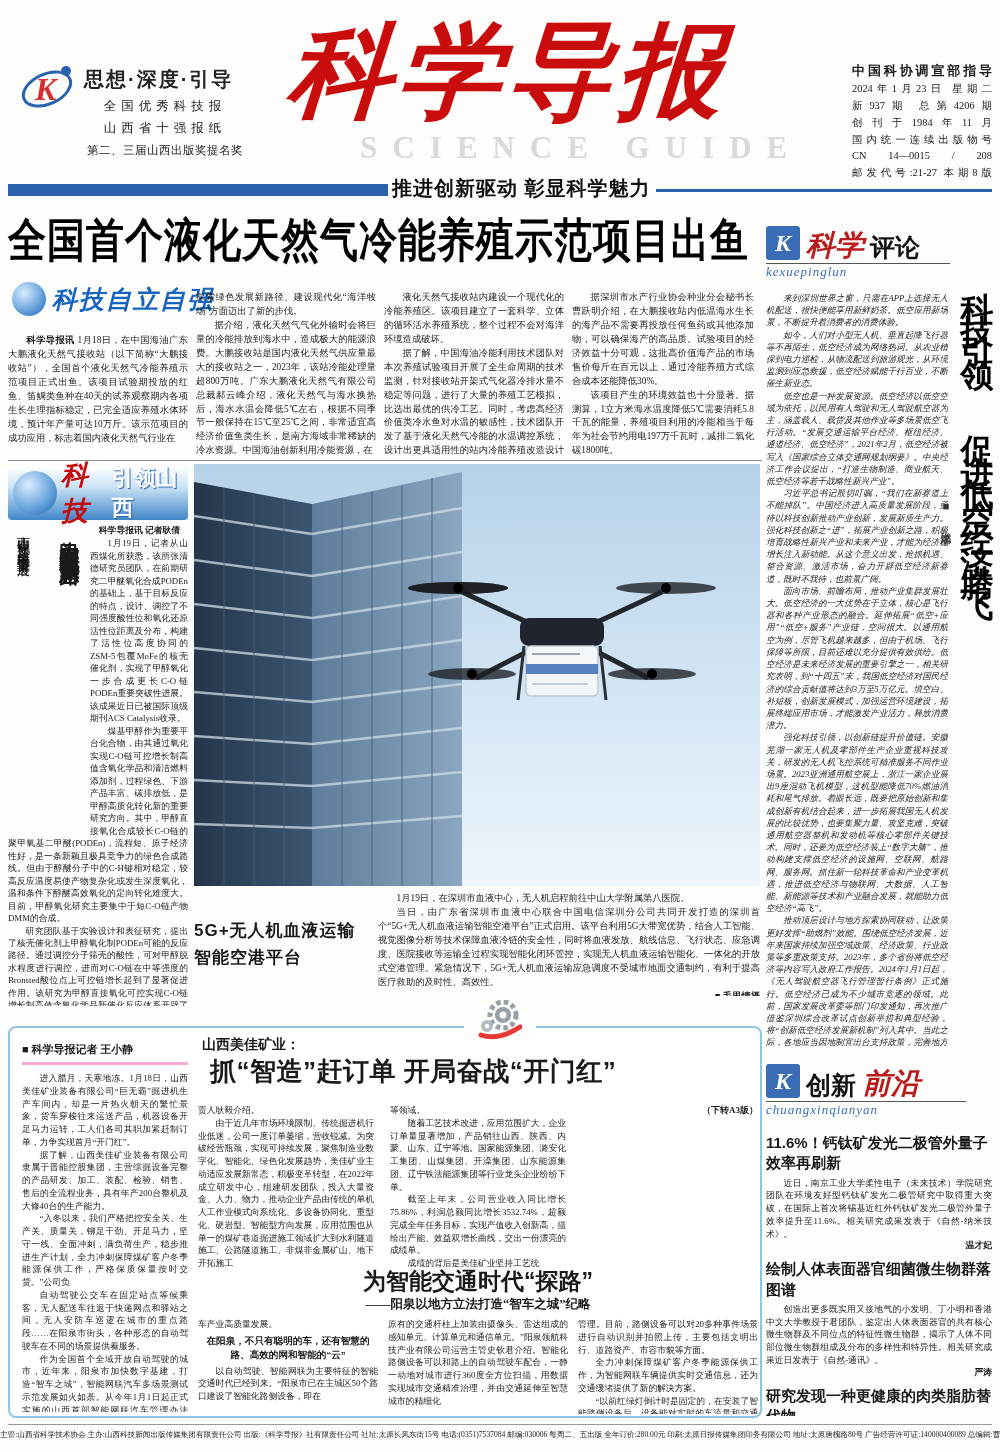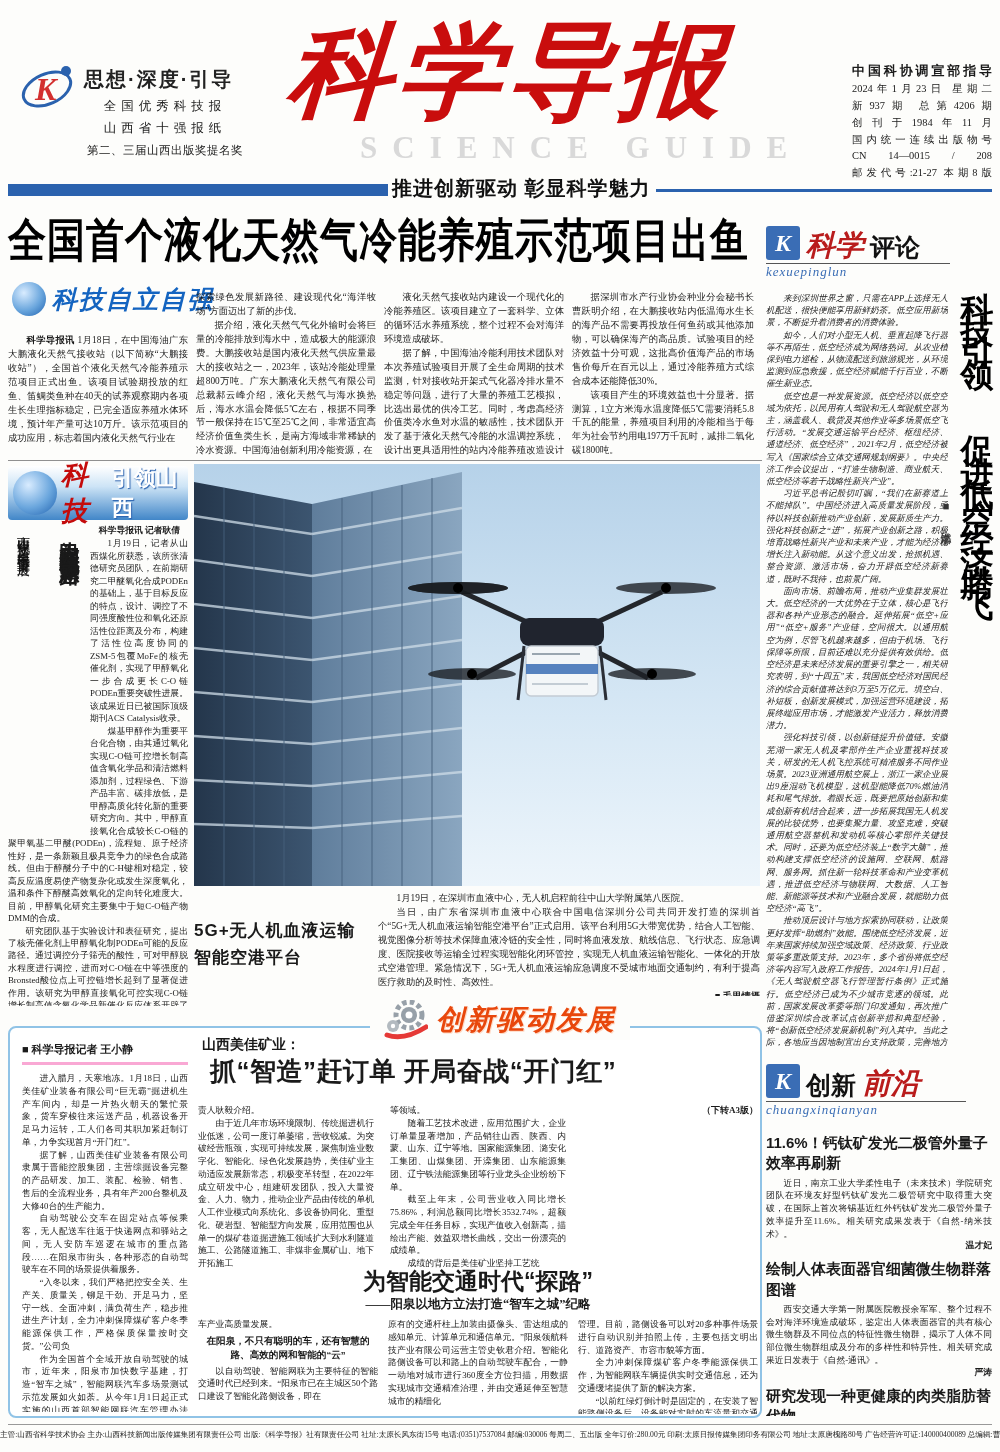--- a/index.html
+++ b/index.html
@@ -324,47 +324,46 @@
     <div class="pinyin">chuangxinqianyan</div>
   </div>
   <div class="qy-list clip">
     <div>
       <div class="qy-title">11.6%！钙钛矿发光二极管外量子效率再刷新</div>
       <div class="qy-body" style="text-indent:2em">近日，南京工业大学柔性电子（未来技术）学院研究团队在环境友好型钙钛矿发光二极管研究中取得重大突破，在国际上首次将锡基近红外钙钛矿发光二极管外量子效率提升至11.6%。相关研究成果发表于《自然-纳米技术》。</div>
       <div class="qy-sig">温才妃</div>
     </div>
     <div>
       <div class="qy-title">绘制人体表面器官细菌微生物群落图谱</div>
-      <div class="qy-body" style="text-indent:2em">西安交通大学第一附属医院教授余军军、整个过程不会对海洋环境造成破坏，鉴定出人体表面器官的共有核心微生物群及不同位点的特征性微生物群，揭示了人体不同部位微生物群组成及分布的多样性和特异性。相关研究成果近日发表于《自然-通讯》。</div>
+      <div class="qy-body" style="text-indent:2em">创造出更多既实用又接地气的小发明、丁小明和香港中文大学教授于君团队，鉴定出人体表面器官的共有核心微生物群及不同位点的特征性微生物群，揭示了人体不同部位微生物群组成及分布的多样性和特异性。相关研究成果近日发表于《自然-通讯》。</div>
       <div class="qy-sig">严涛</div>
     </div>
     <div>
       <div class="qy-title">研究发现一种更健康的肉类脂肪替代物</div>
 
     </div>
   </div>
 
   <div class="drive-title">
     <svg viewBox="0 0 44 40" width="44" height="40">
       <circle cx="25" cy="15" r="13" fill="none" stroke="#97a0a8" stroke-width="5" stroke-dasharray="4.5 3.2"></circle>
       <circle cx="25" cy="15" r="8" fill="#97a0a8"></circle>
       <circle cx="25" cy="15" r="3.5" fill="#fff"></circle>
       <circle cx="9" cy="26" r="6" fill="#b3bac0"></circle>
         <circle cx="9" cy="26" r="2.2" fill="#fff"></circle>
       <path d="M3 35 Q 20 41 42 27" stroke="#e53935" stroke-width="5" fill="none" stroke-linecap="round"></path>
     </svg>
-    <span>创新驱动发展</span>
   </div>
   <div class="dbox">
     <div class="d-byline">■ 科学导报记者 王小静</div>
     <div class="d-left ind">
         <p>进入腊月，天寒地冻。1月18日，山西美佳矿业装备有限公司“巨无霸”掘进机生产车间内，却是一片热火朝天的繁忙景象，货车穿梭往来运送产品，机器设备开足马力运转，工人们各司其职加紧赶制订单，力争实现首月“开门红”。</p>
         <p>据了解，山西美佳矿业装备有限公司隶属于晋能控股集团，主营综掘设备完整的产品研发、加工、装配、检验、销售、售后的全流程业务，具有年产200台整机及大修40台的生产能力。</p>
+        <p>“入冬以来，我们严格把控安全关、生产关、质量关，铆足干劲、开足马力，坚守一线、全面冲刺，满负荷生产，稳步推进生产计划，全力冲刺保障煤矿客户冬季能源保供工作，严格保质保量按时交货。”公司负</p>
         <p>自动驾驶公交车在固定站点等候乘客，无人配送车往返于快递网点和驿站之间，无人安防车巡逻在城市的重点路段……在阳泉市街头，各种形态的自动驾驶车在不同的场景提供着服务。</p>
-        <p>“入冬以来，我们严格把控安全关、生产关、质量关，铆足干劲、开足马力，坚守一线、全面冲刺，满负荷生产，稳步推进生产计划，全力冲刺保障煤矿客户冬季能源保供工作，严格保质保量按时交货。”公司负</p>
         <p>作为全国首个全域开放自动驾驶的城市，近年来，阳泉市加快数字基建，打造“智车之城”，智能网联汽车多场景测试示范发展如火如荼。从今年1月1日起正式实施的山西首部智能网联汽车管理办法——《阳泉市智能网联汽车管理办法》（以下简称《办法》），将更好地促进阳泉智能网联汽</p>
       </div>
 
     <div class="a1-kicker">山西美佳矿业：</div>
     <div class="a1-head">抓“智造”赶订单  开局奋战“开门红”</div>
     <div class="a1-cols">
       <div class="dcol ind cont">
           <p>责人耿毅介绍。</p>
           <p>由于近几年市场环境限制、传统掘进机行业低迷，公司一度订单萎缩，营收锐减。为突破经营瓶颈，实现可持续发展，聚焦制造业数字化、智能化、绿色化发展趋势，美佳矿业主动适应发展新常态，积极变革转型，在2022年成立研发中心，组建研发团队，投入大量资金、人力、物力，推动企业产品由传统的单机人工作业模式向系统化、多设备协同化、重型化、硬岩型、智能型方向发展，应用范围也从单一的煤矿巷道掘进施工领域扩大到水利隧道施工、公路隧道施工、非煤非金属矿山、地下开拓施工</p>
         </div>

